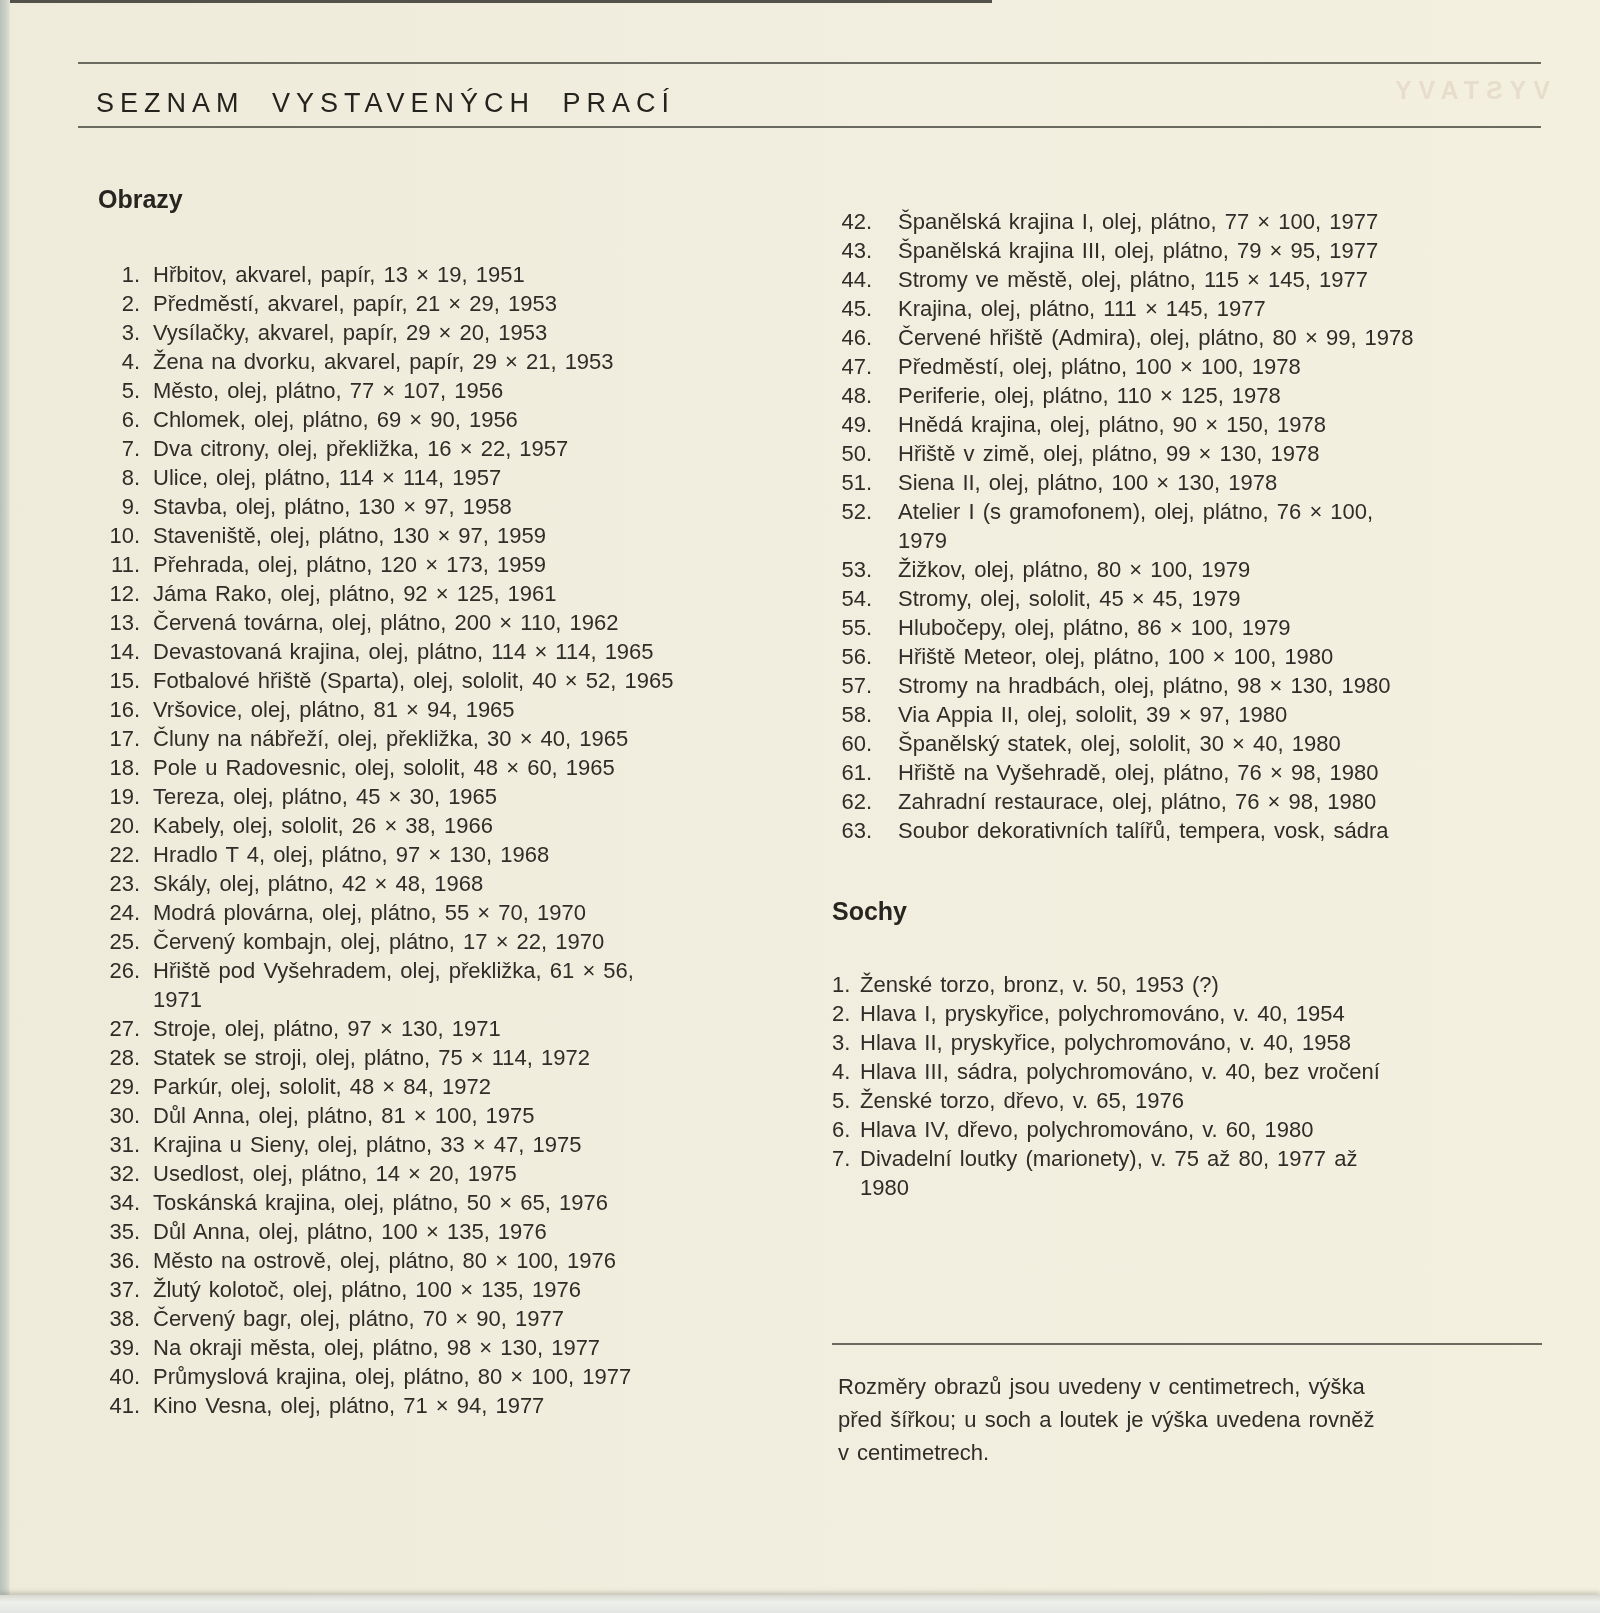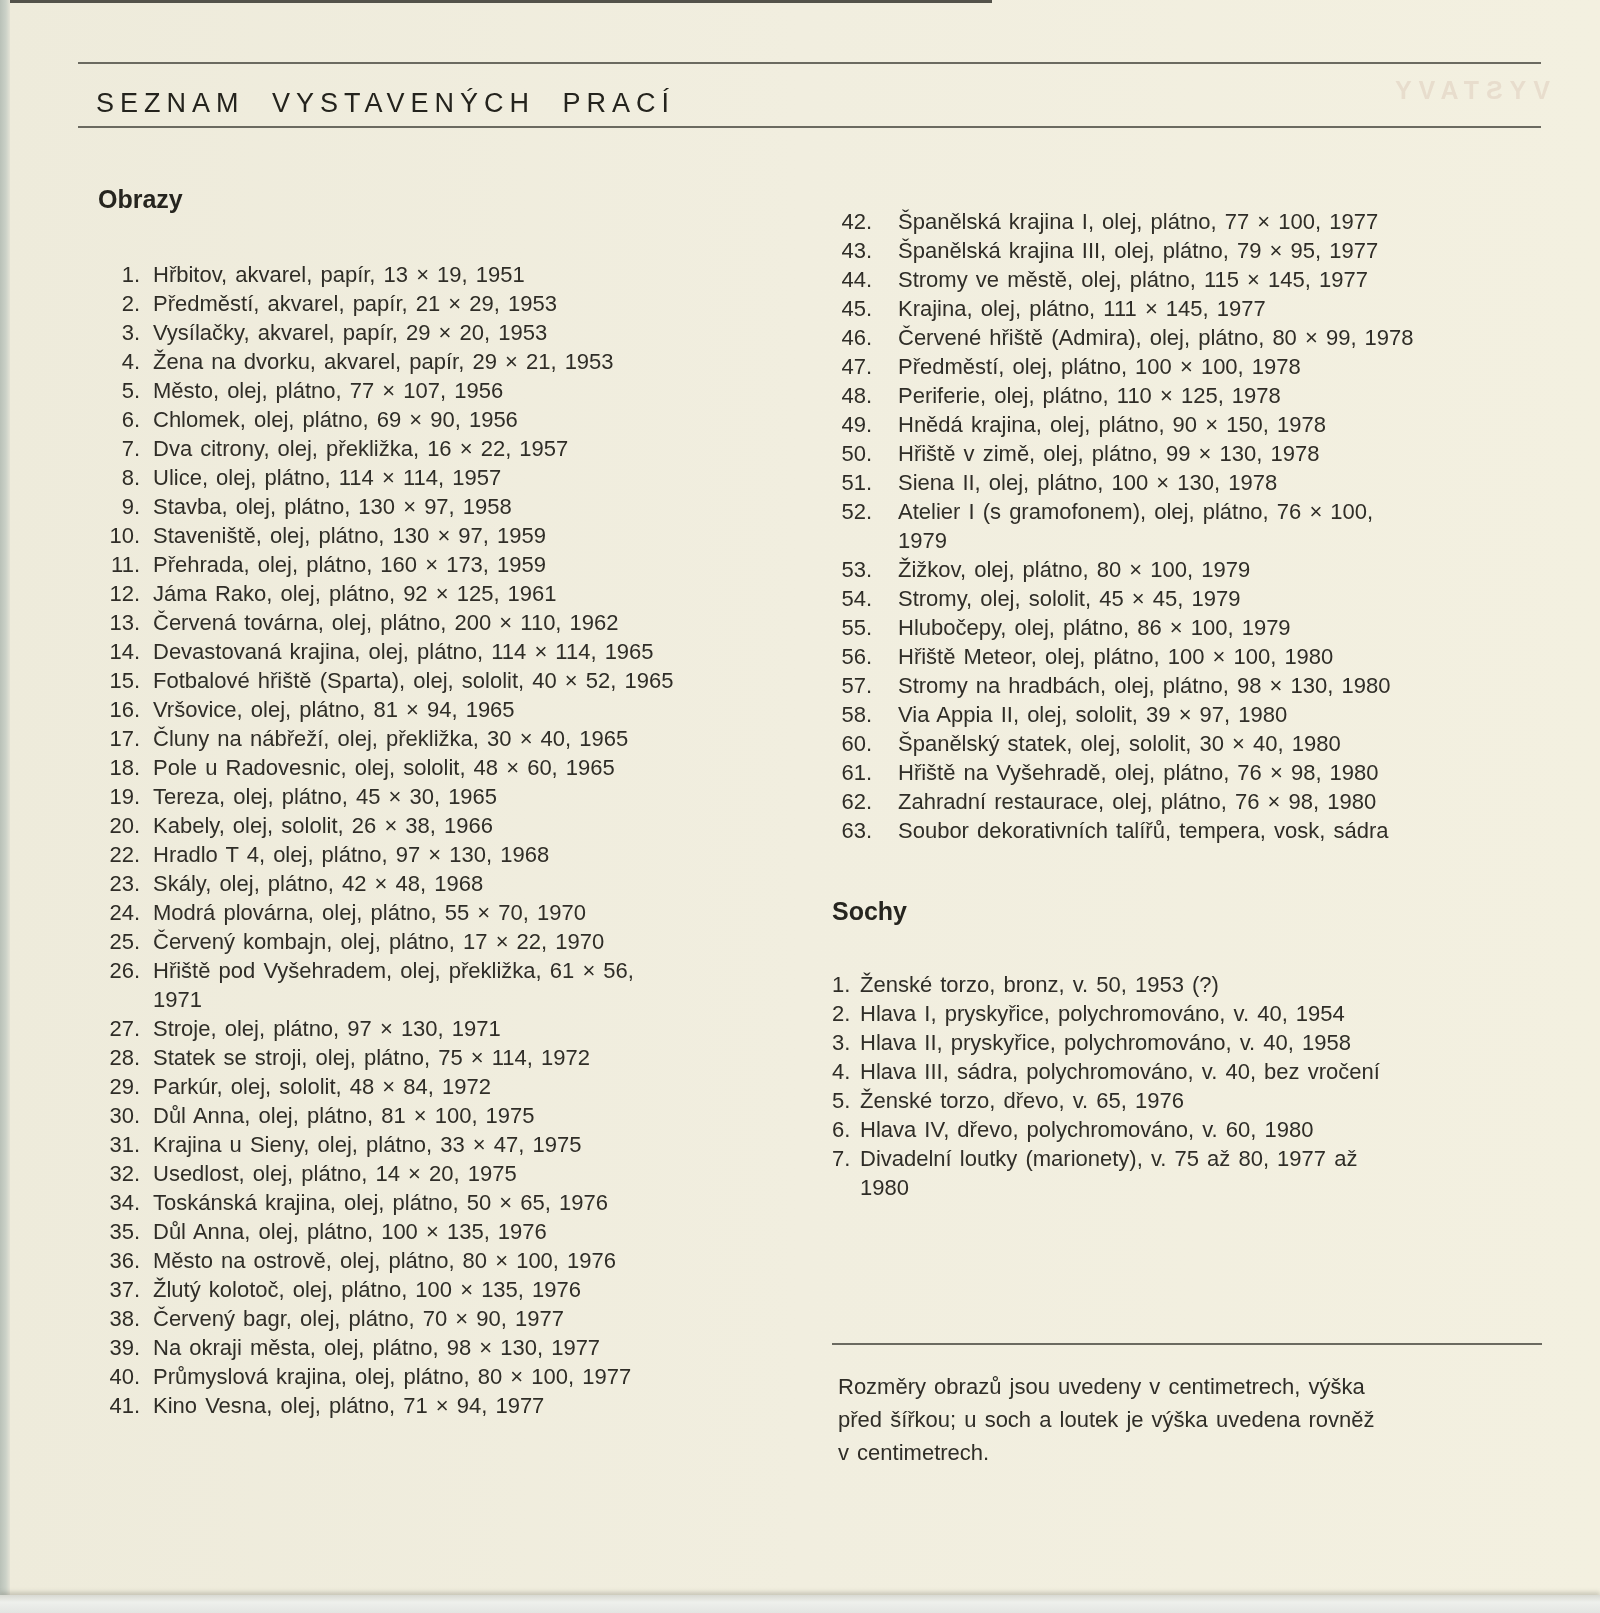--- a/index.html
+++ b/index.html
@@ -127,21 +127,21 @@
         <div class="row">
           <span class="num">9.</span>
           <span class="txt">Stavba, olej, plátno, 130 × 97, 1958</span>
         </div>
         <div class="row">
           <span class="num">10.</span>
           <span class="txt">Staveniště, olej, plátno, 130 × 97, 1959</span>
         </div>
         <div class="row">
           <span class="num">11.</span>
-          <span class="txt">Přehrada, olej, plátno, 160 × 173, 1959</span>
+          <span class="txt">Přehrada, olej, plátno, 120 × 173, 1959</span>
         </div>
         <div class="row">
           <span class="num">12.</span>
           <span class="txt">Jáma Rako, olej, plátno, 92 × 125, 1961</span>
         </div>
         <div class="row">
           <span class="num">13.</span>
           <span class="txt">Červená továrna, olej, plátno, 200 × 110, 1962</span>
         </div>
         <div class="row">

